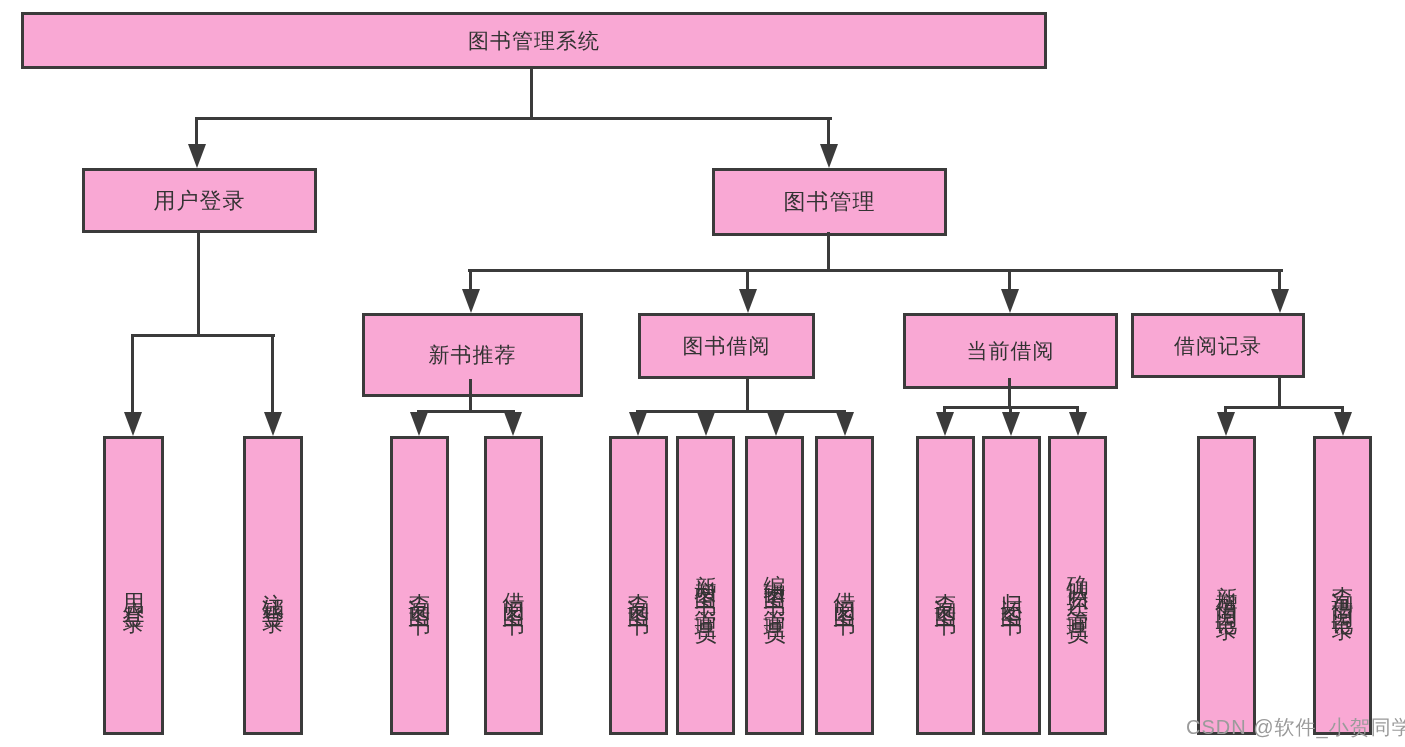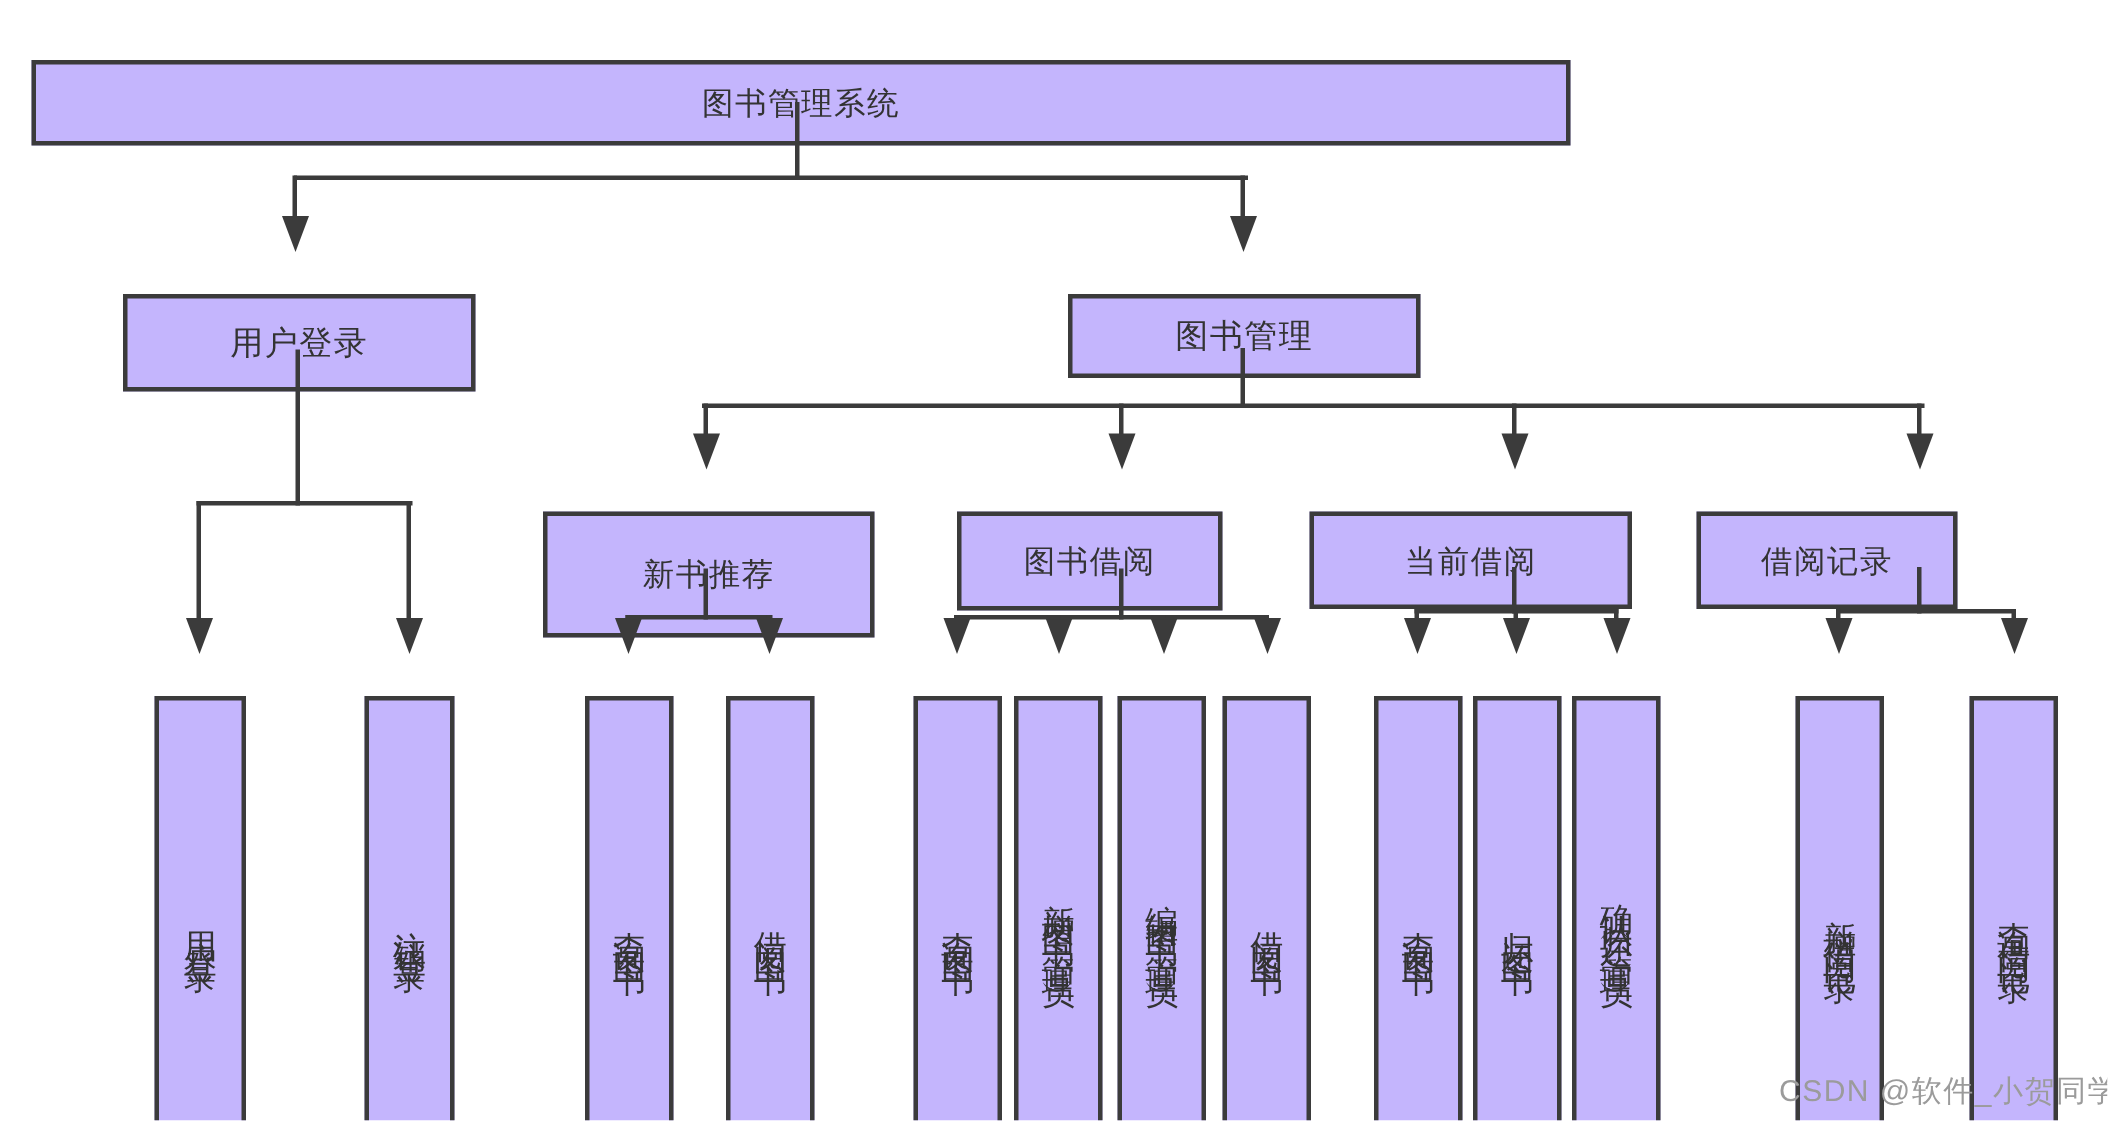--- a/index.html
+++ b/index.html
@@ -14,27 +14,26 @@
     width:1405px;height:747px;
     background:var(--bg-color);
     font-family:"Liberation Sans","DejaVu Sans",sans-serif;
     color:var(--text-color);
     overflow:hidden;
   }
   .box{
     position:absolute;
     box-sizing:border-box;
     border:3px solid var(--line-color);
-    background:#c4b5fd;
+    background:#f9a8d4;
     display:flex;
     align-items:center;
     justify-content:center;
     text-align:center;
     color:var(--text-color);
-    margin-top:28px;
   }
   .box.h{font-size:21px;letter-spacing:1px;}
   .box.h1{font-size:22px;}
   .box.v{
     writing-mode:vertical-rl;
     text-orientation:mixed;
     font-size:22px;
     letter-spacing:7px;
     line-height:1;
     padding-top:6px;
@@ -70,21 +69,21 @@
   <div class="vline" style="left:530px;top:68px;height:51px"></div>
   <div class="hline" style="left:196px;top:117px;width:636px"></div>
   <div class="vline" style="left:195px;top:117px;height:33px"></div>
   <div class="ahead" style="left:188px;top:144px"></div>
   <div class="vline" style="left:827px;top:117px;height:33px"></div>
   <div class="ahead" style="left:820px;top:144px"></div>
 
   <div class="box h h1" style="left:82px;top:168px;width:235px;height:65px">
     <span>用户登录</span>
   </div>
-  <div class="box h h1" style="left:712px;top:168px;width:235px;height:56px">
+  <div class="box h h1" style="left:712px;top:168px;width:235px;height:68px">
     <span>图书管理</span>
   </div>
 
   <div class="vline" style="left:197px;top:233px;height:104px"></div>
   <div class="hline" style="left:131px;top:334px;width:144px"></div>
   <div class="vline" style="left:131px;top:334px;height:86px"></div>
   <div class="ahead" style="left:124px;top:412px"></div>
   <div class="vline" style="left:271px;top:334px;height:86px"></div>
   <div class="ahead" style="left:264px;top:412px"></div>
 
@@ -98,21 +97,21 @@
   <div class="ahead" style="left:1001px;top:289px"></div>
   <div class="vline" style="left:1278px;top:269px;height:26px"></div>
   <div class="ahead" style="left:1271px;top:289px"></div>
 
   <div class="box h" style="left:362px;top:313px;width:221px;height:84px">
     <span>新书推荐</span>
   </div>
   <div class="box h" style="left:638px;top:313px;width:177px;height:66px">
     <span>图书借阅</span>
   </div>
-  <div class="box h" style="left:873px;top:313px;width:215px;height:65px">
+  <div class="box h" style="left:903px;top:313px;width:215px;height:76px">
     <span>当前借阅</span>
   </div>
   <div class="box h" style="left:1131px;top:313px;width:174px;height:65px">
     <span>借阅记录</span>
   </div>
 
   <div class="vline" style="left:469px;top:379px;height:34px"></div>
   <div class="hline" style="left:417px;top:410px;width:98px"></div>
   <div class="vline" style="left:417px;top:410px;height:10px"></div>
   <div class="ahead" style="left:410px;top:412px"></div>

